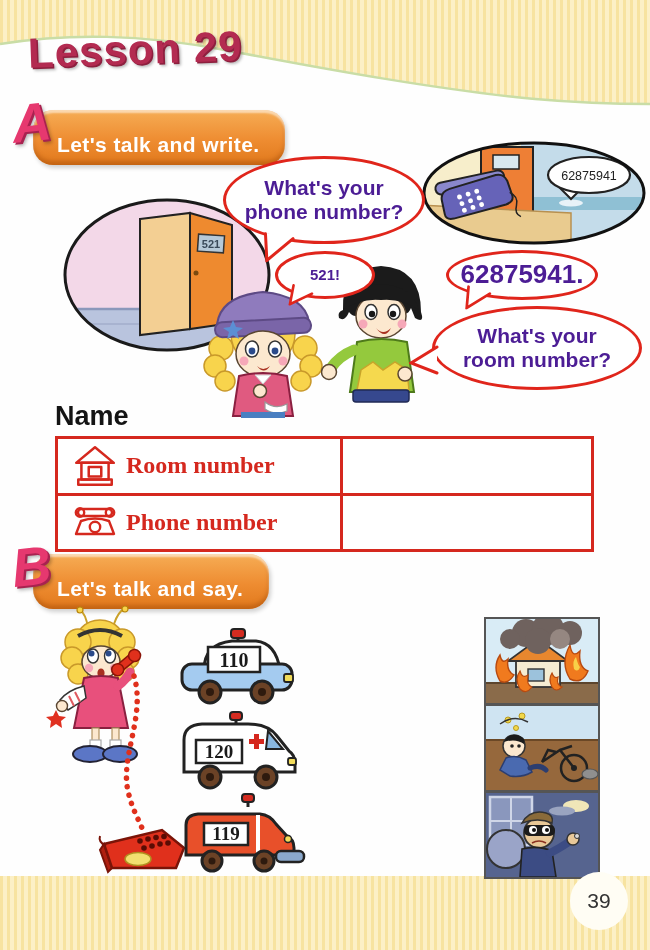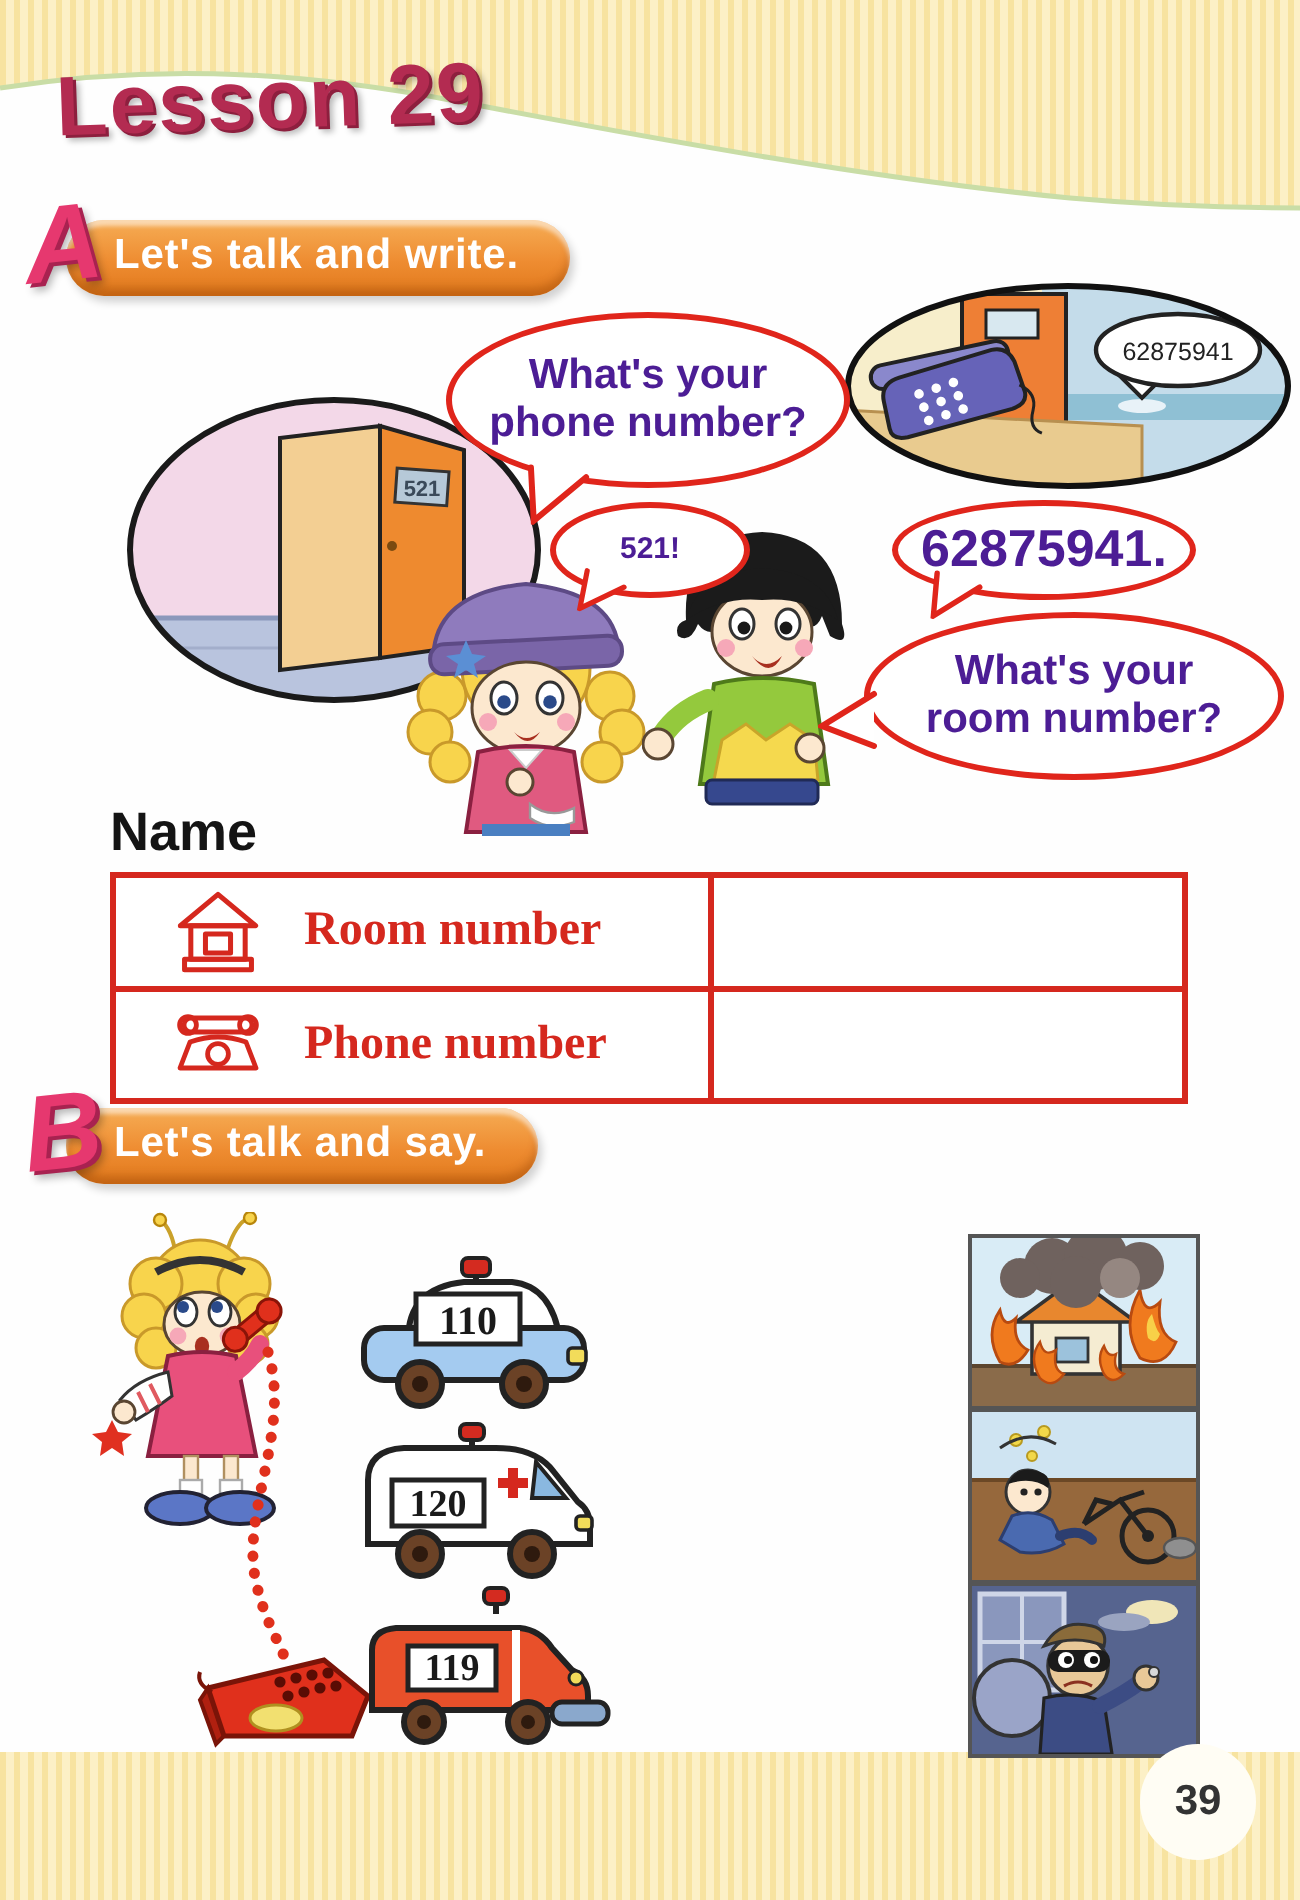--- a/index.html
+++ b/index.html
@@ -15,49 +15,49 @@
   
   #lesson-title{left:28px;top:26px;font-size:42px;font-weight:bold;letter-spacing:1px;
     color:#b32b51;transform:rotate(-2deg);
     text-shadow:1.5px 1.5px 0 #8d1f3e,3px 3px 3px rgba(0,0,0,.28);}
 
   
   .section-header{display:flex;align-items:flex-start;}
   .big-letter{font-size:54px;font-weight:bold;font-style:italic;color:#e6386f;
     line-height:.85;display:inline-block;transform:rotate(-6deg);position:relative;z-index:3;
     text-shadow:2px 2px 0 #a82250,3px 4px 4px rgba(0,0,0,.3);}
-  .banner{display:inline-block;margin-left:-18px;margin-top:10px;padding:6px 26px 8px 24px;
+  .banner{display:inline-block;margin-left:-18px;margin-top:10px;padding:23px 26px 8px 24px;
     background:linear-gradient(180deg,#f6ad55 0%,#ee8c31 55%,#e1791c 100%);
     border-radius:20px;color:#fff;font-size:21px;font-weight:bold;letter-spacing:.4px;
     box-shadow:inset 0 3px 2px rgba(255,255,255,.55),inset 0 -4px 4px rgba(140,60,0,.35),2px 3px 4px rgba(0,0,0,.18);}
 
   
   .bubble{position:absolute;background:#fff;border:3px solid #e0251b;border-radius:50%;
     display:flex;flex-direction:column;align-items:center;justify-content:center;
     color:#4c1d95;font-weight:bold;text-align:center;line-height:1.12;z-index:5;}
   .tail{position:absolute;}
 
   
   #name-label{left:55px;top:401px;font-family:Liberation Sans, sans-serif;font-weight:bold;
     font-size:27px;color:#141414;}
   #info-table{left:55px;top:436px;width:533px;height:110px;border:3px solid #d5281e;
     display:flex;flex-direction:column;background:#fff;}
   .trow{flex:1;display:flex;}
   .trow.first{border-bottom:3px solid #d5281e;}
   .tcell-left{width:268px;border-right:3px solid #d5281e;display:flex;align-items:center;
-    gap:20px;padding-left:28px;}
+    gap:8px;padding-left:14px;}
   .tcell-right{flex:1;}
   .tlabel{font-family:"Liberation Serif",serif;font-weight:bold;color:#d5281e;font-size:24px;}
 
   
   .pic-frame{position:absolute;left:484px;width:112px;height:84px;border:2px solid #555;background:#fff;}
 
   
   #page-circle{left:570px;top:872px;width:58px;height:58px;border-radius:50%;background:#fffdf4;
-    display:flex;align-items:center;justify-content:center;font-size:21px;font-weight:bold;color:#333;}
+    display:flex;align-items:center;justify-content:center;font-size:21px;font-weight:normal;color:#333;}
 </style>
 </head>
 <body>
 
 <div id="page">
 
   <div id="top-band" class="abs band">
     <svg width="650" height="108" viewBox="0 0 650 108">
       <path d="M0,44 C70,33 140,34 225,50 C330,70 440,90 535,99 C580,103 625,104 650,104 L650,108 L0,108 Z" fill="#fefefe"></path>
       <path d="M0,44 C70,33 140,34 225,50 C330,70 440,90 535,99 C580,103 625,104 650,104" fill="none" stroke="#c9dda6" stroke-width="2.5"></path>

